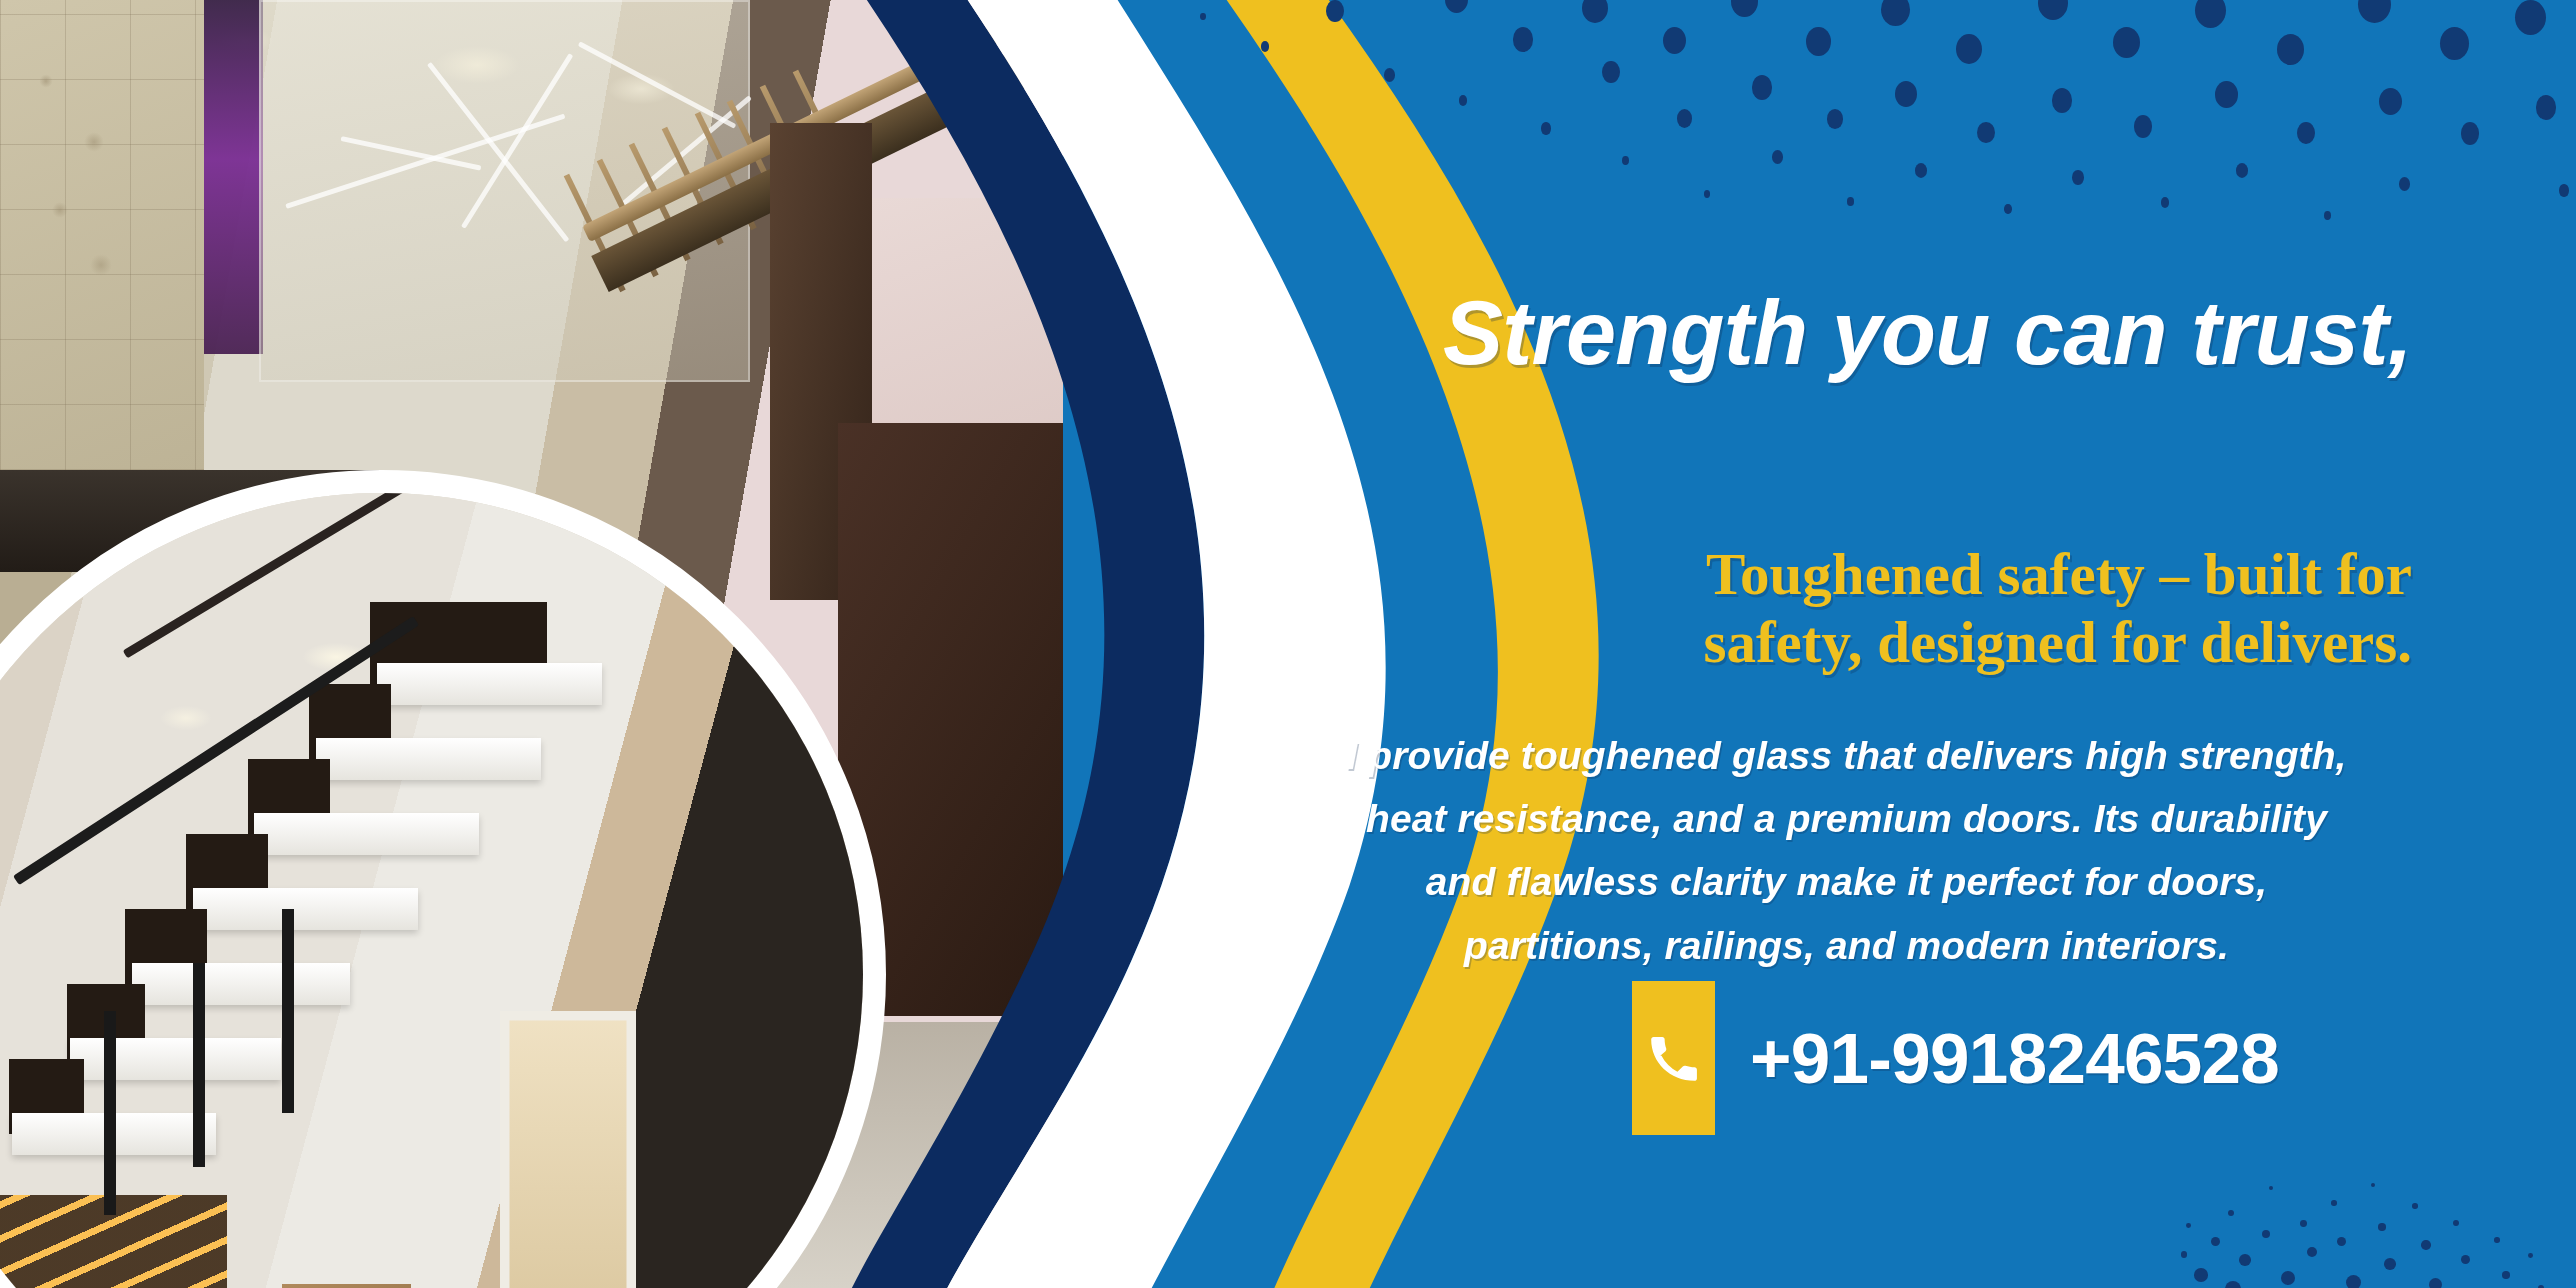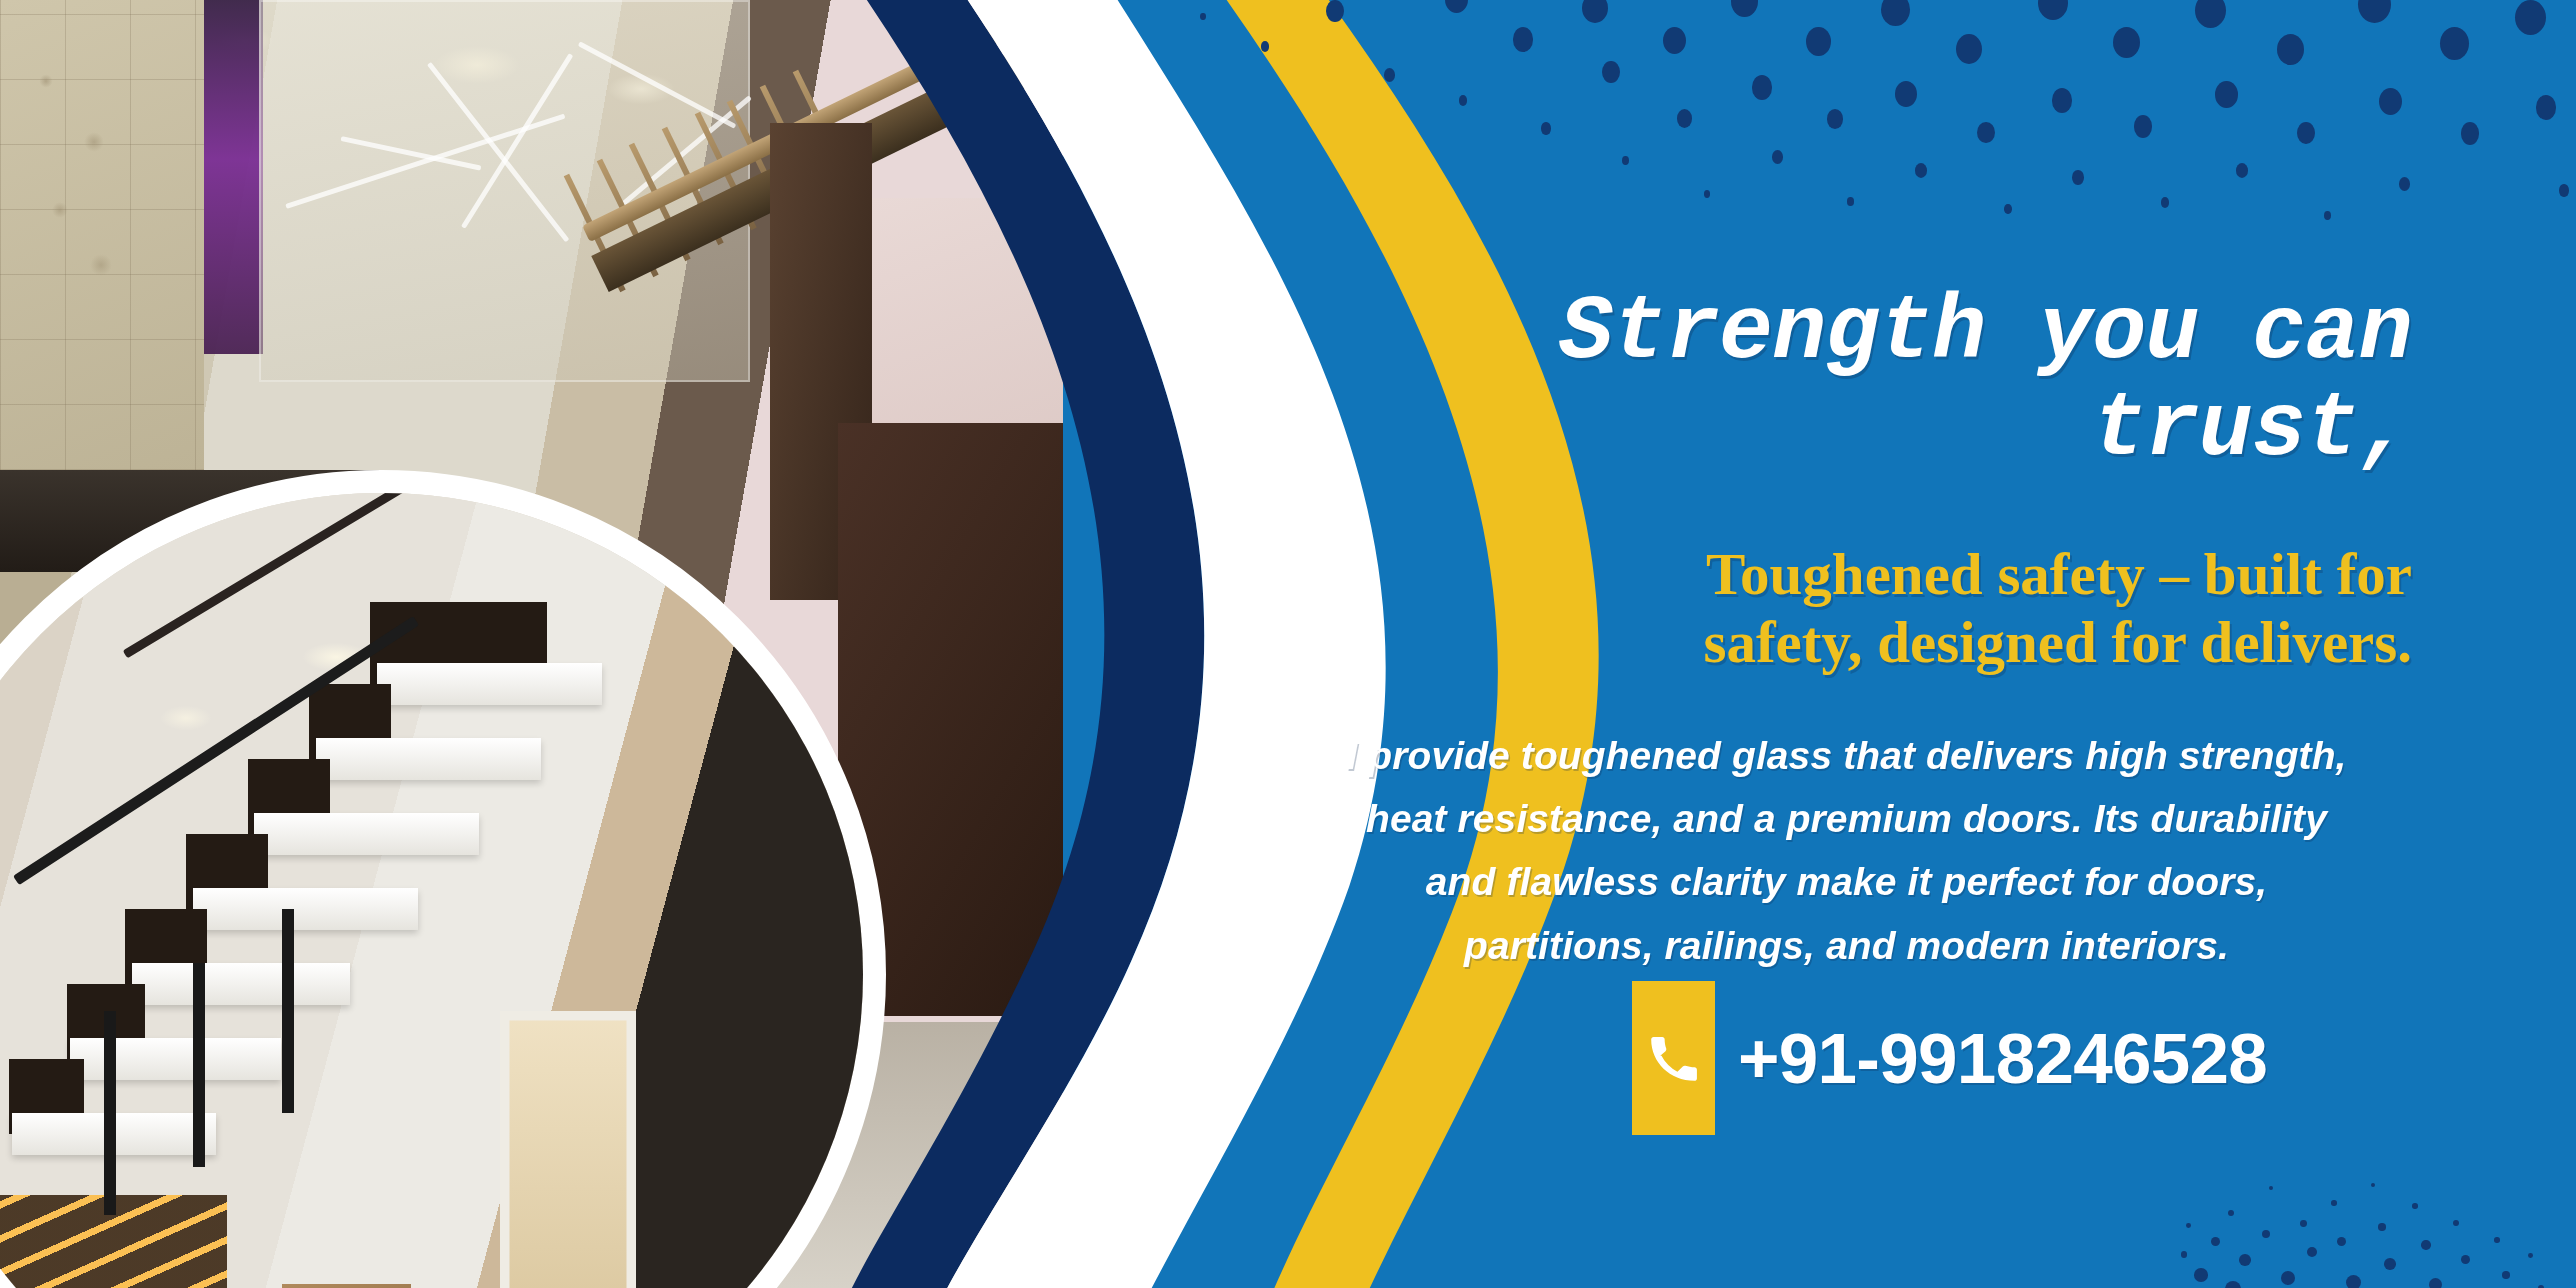--- a/index.html
+++ b/index.html
@@ -252,21 +252,21 @@
     width: 1295px;
     height: 1288px;
   }
   .headline {
     position: absolute;
     left: 0;
     top: 225px;
     width: 1131px;
     text-align: right;
     color: #ffffff;
-    font-family: Liberation Mono, monospace;
+    font-family: Liberation Sans, sans-serif;
     font-style: italic;
     font-weight: 700;
     font-size: 90px;
     line-height: 1.08;
     letter-spacing: -0.7px;
     text-shadow: 2px 2.7px 0 rgba(10,40,80,.28);
   }
   .headline .ln { display: block; }
   .subhead {
     position: absolute;
@@ -298,21 +298,21 @@
     text-shadow: 1.4px 2px 0 rgba(10,40,80,.25);
   }
   .body-copy .ln { display: block; }
 
   .contact-row {
     position: absolute;
     left: 351px;
     top: 981px;
     display: flex;
     align-items: center;
-    gap: 23px;
+    gap: 35px;
   }
   .phone-badge {
     width: 83px;
     height: 154px;
     background: #EFC01F;
     display: flex;
     align-items: center;
     justify-content: center;
   }
   .phone-badge svg { width: 53px; height: 53px; display: block; }

